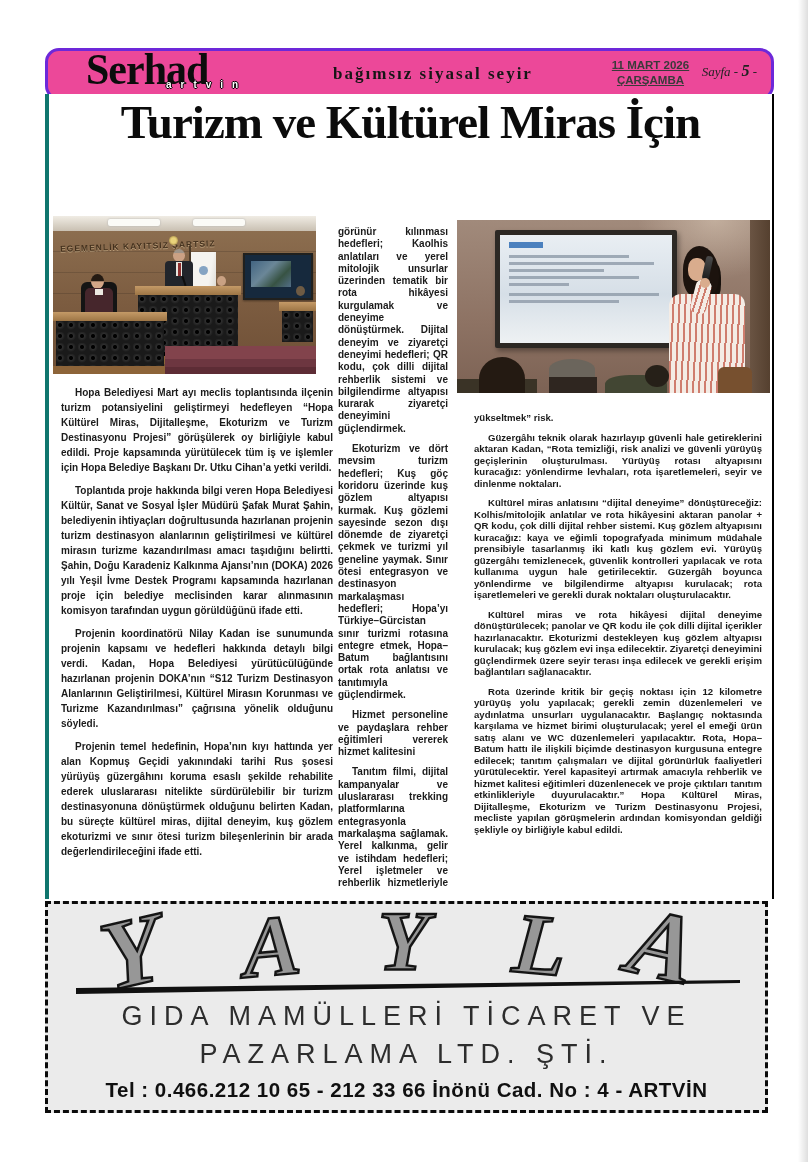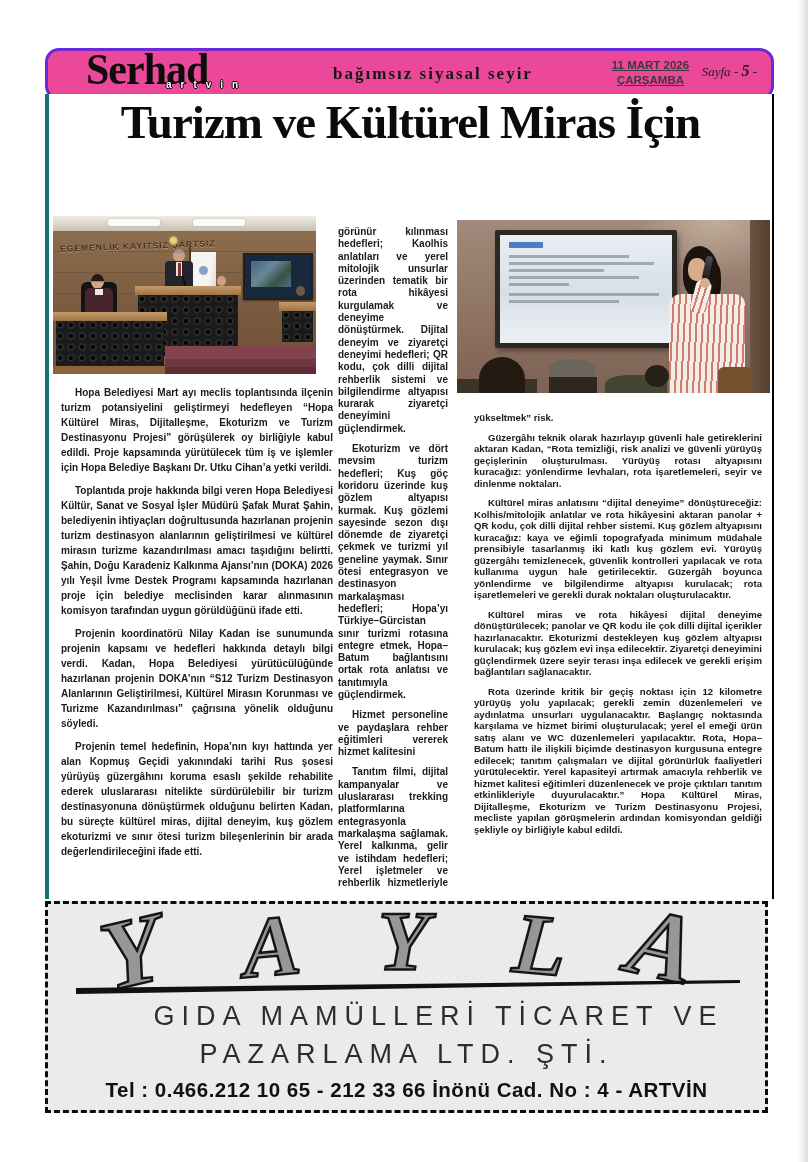--- a/index.html
+++ b/index.html
@@ -113,21 +113,21 @@
   .photoR .aud3{position:absolute;left:148px;bottom:-4px;width:62px;height:22px;border-radius:40% 40% 0 0;background:#424633;}
   .photoR .aud4{position:absolute;left:188px;bottom:6px;width:24px;height:22px;border-radius:50%;background:#262018;}
   .photoR .pillar{position:absolute;right:0;top:0;width:20px;height:100%;background:linear-gradient(90deg,#6a5443,#55402f);}
   .photoR .chair{position:absolute;right:18px;bottom:0px;width:34px;height:26px;border-radius:6px 6px 0 0;background:#77502f;}
 
   
   .ad{position:absolute;left:45px;top:901px;width:717px;height:206px;background:#ebebeb;
         border:3px dashed #0b0b0b;}
   .ad .brand-wrap{position:absolute;left:0;top:0;width:100%;height:92px;}
   .ad .line1{position:absolute;left:0;top:97px;width:100%;text-align:center;
-        font-size:27px;letter-spacing:7px;color:#2d2d2d;font-weight:500;padding-left:32px;}
+        font-size:27px;letter-spacing:7px;color:#2d2d2d;font-weight:500;}
   .ad .line2{position:absolute;left:0;top:135px;width:100%;text-align:center;
         font-size:27px;letter-spacing:7px;color:#2d2d2d;font-weight:500;}
   .ad .tel{position:absolute;left:0;top:174px;width:100%;text-align:center;
         font-size:20.5px;font-weight:bold;color:#101010;letter-spacing:.5px;}
 </style>
 </head>
 <body>
 
 <div class="page">
   <div class="scan-edge"></div>

